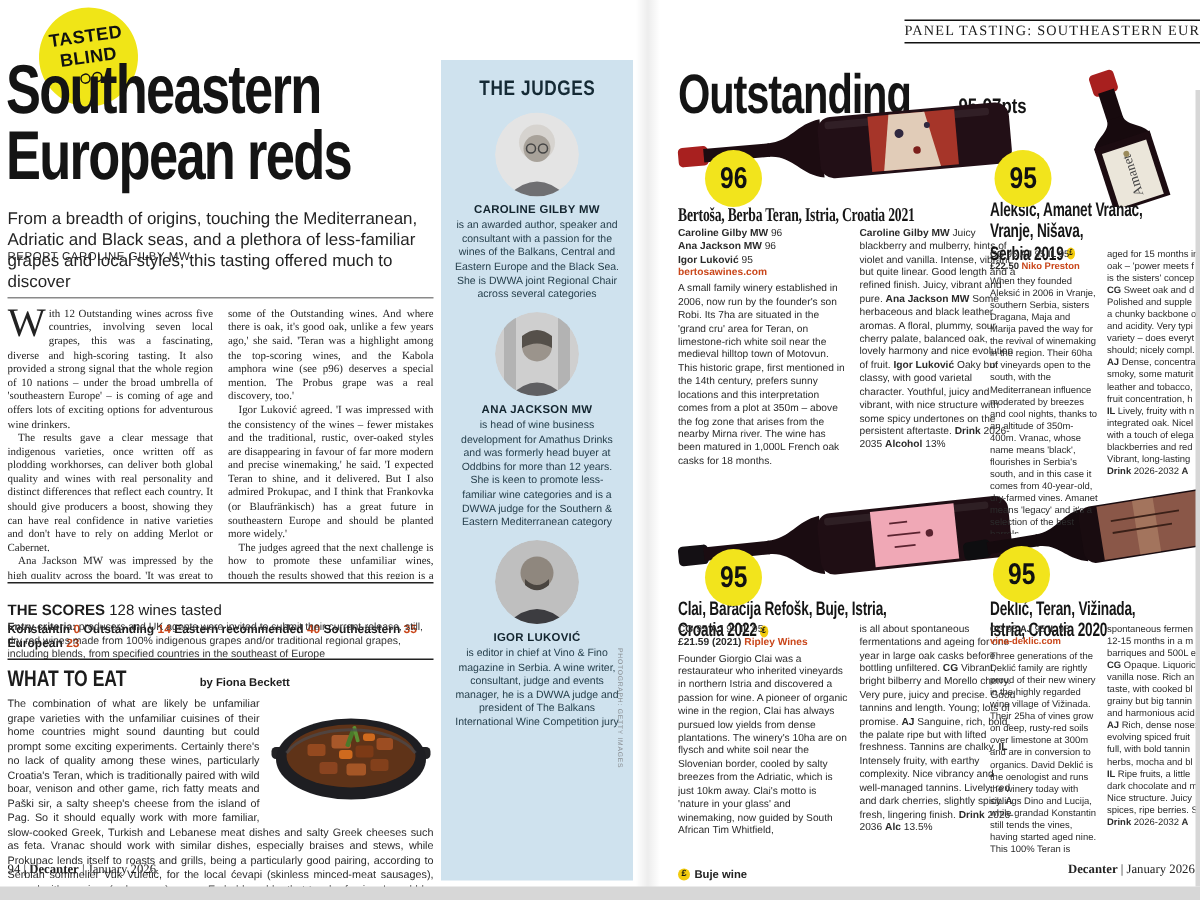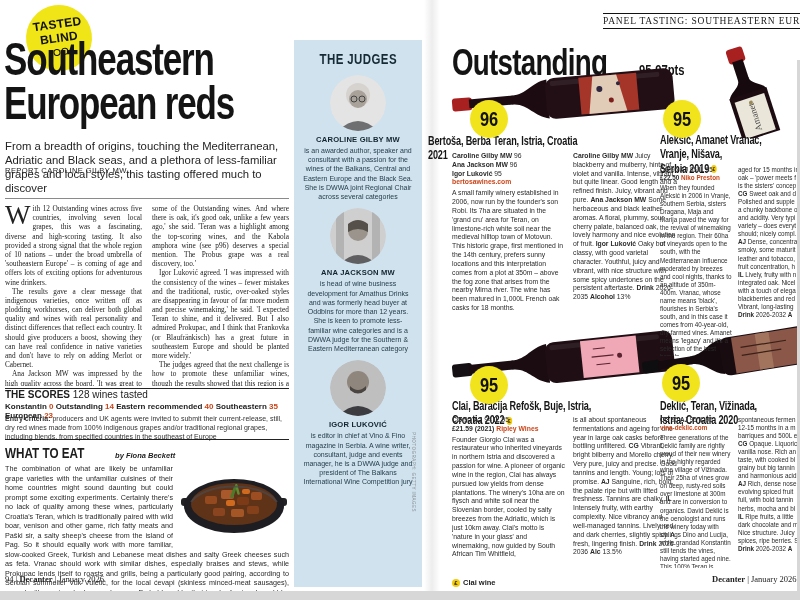--- a/index.html
+++ b/index.html
@@ -20,27 +20,27 @@
                  display:block;transform:scaleX(.76);transform-origin:0 0;white-space:nowrap;}
   .standfirst{left:5px;top:139px;width:284px;font-size:11.3px;line-height:1.25;color:#242424;}
   .report{left:5px;top:166px;font-size:7.6px;font-weight:400;letter-spacing:.4px;text-align:center;}
   .toprule{left:5px;top:198px;width:284px;border-top:1px solid #8a8a8a;}
   .bodycols{left:5px;top:204px;width:284px;height:182px;display:flex;gap:10px;overflow:hidden;
             font-family:"Liberation Serif",serif;font-size:7.3px;line-height:1.26;text-align:justify;color:#222;}
   .bodycols .col{width:50%;}
   .bodycols p{margin:0;}
   .bodycols p + p{text-indent:7px;}
   .dropcap{float:left;font-size:27px;line-height:.82;padding-right:2px;font-weight:400;}
-  .scores{left:5px;top:388px;width:284px;border-top:1px solid #222;padding-top:0;}
+  .scores{left:5px;top:388px;width:284px;border-top:1px solid #222;padding-top:13px;}
   .scores .l1{font-size:10px;}
   .scores .l2{font-size:8px;margin-top:2px;}
   .criteria{left:5px;top:414px;width:284px;font-size:7px;line-height:1.3;color:#333;}
   .wte{left:5px;top:439px;width:284px;border-top:1px solid #222;padding-top:4px;}
   .wte-head{font-size:15px;font-weight:700;}
-  .wte-by{font-size:7.5px;font-style:italic;font-weight:700;margin-left:4px;}
+  .wte-by{font-size:7.5px;font-weight:700;margin-left:22px;}
   .wte-body{font-size:7.2px;line-height:1.32;text-align:justify;color:#2a2a2a;margin-top:2px;}
   .foodpic{float:right;width:110px;height:78px;margin:0 0 3px 6px;}
   .footerL{left:5px;top:574px;font-family:"Liberation Serif",serif;font-size:8.5px;color:#222;}
 
   
   .judges{left:294px;top:40px;width:128px;height:547px;background:#cfe2ee;box-sizing:border-box;
           padding:10px 9px;text-align:center;color:#1d3340;}
   .judges-title{font-size:14px;font-weight:700;letter-spacing:.5px;display:inline-block;
                 transform:scaleX(.82);transform-origin:50% 50%;white-space:nowrap;color:#152a35;}
   .judge-photo{width:56px;height:56px;border-radius:50%;overflow:hidden;margin:7px auto 4px;display:block;}
@@ -265,21 +265,21 @@
   <div class="abs score-badge" style="left:663px;top:100px;">
       <span>95</span>
     </div>
   <div class="abs score-badge" style="left:470px;top:366px;">
       <span>95</span>
     </div>
   <div class="abs score-badge" style="left:662px;top:364px;">
       <span>95</span>
     </div>
 
-  <div class="abs" style="left:428px;top:134px;width:228px;">
+  <div class="abs" style="left:452px;top:134px;width:228px;font-family:Liberation Serif, serif;">
     <span class="wine-name">Bertoša, Berba Teran, Istria, Croatia 2021</span>
   </div>
   <div class="abs wcols e13" style="left:452px;top:152px;width:228px;height:176px;overflow:hidden;">
     <div class="wcol wcol1">
       <div class="meta"><span class="b">Caroline Gilby MW </span><span>96
 </span><span class="b">Ana Jackson MW </span><span>96
 </span><span class="b">Igor Luković </span><span>95
 </span><span class="br">bertosawines.com</span></div>
       <div>A small family winery established in 2006, now run by the founder's son Robi. Its 7ha are situated in the 'grand cru' area for Teran, on limestone-rich white soil near the medieval hilltop town of Motovun. This historic grape, first mentioned in the 14th century, prefers sunny locations and this interpretation comes from a plot at 350m – above the fog zone that arises from the nearby Mirna river. The wine has been matured in 1,000L French oak casks for 18 months.</div>
     </div>
@@ -351,19 +351,19 @@
 full, with bold tannin
 herbs, mocha and bl
 </span><span class="b">IL </span><span>Ripe fruits, a little
 dark chocolate and m
 Nice structure. Juicy
 spices, ripe berries. S
 </span><span class="b">Drink </span><span>2026-2032 </span><span class="b">A</span></div>
   </div>
 
   <div class="abs legend">
-    <span class="vicon" style="margin-left:0;margin-right:3px;">£</span><span>Clai wine</span>
+    <span class="vicon" style="margin-left:0;margin-right:3px;">£</span><span>Buje wine</span>
   </div>
   <div class="abs footerR"><span class="b">Decanter</span><span> | January 2026</span></div>
 
   <div class="abs edgeB"></div>
   <div class="abs edgeR"></div>
 </div>
 
 </body></html>

